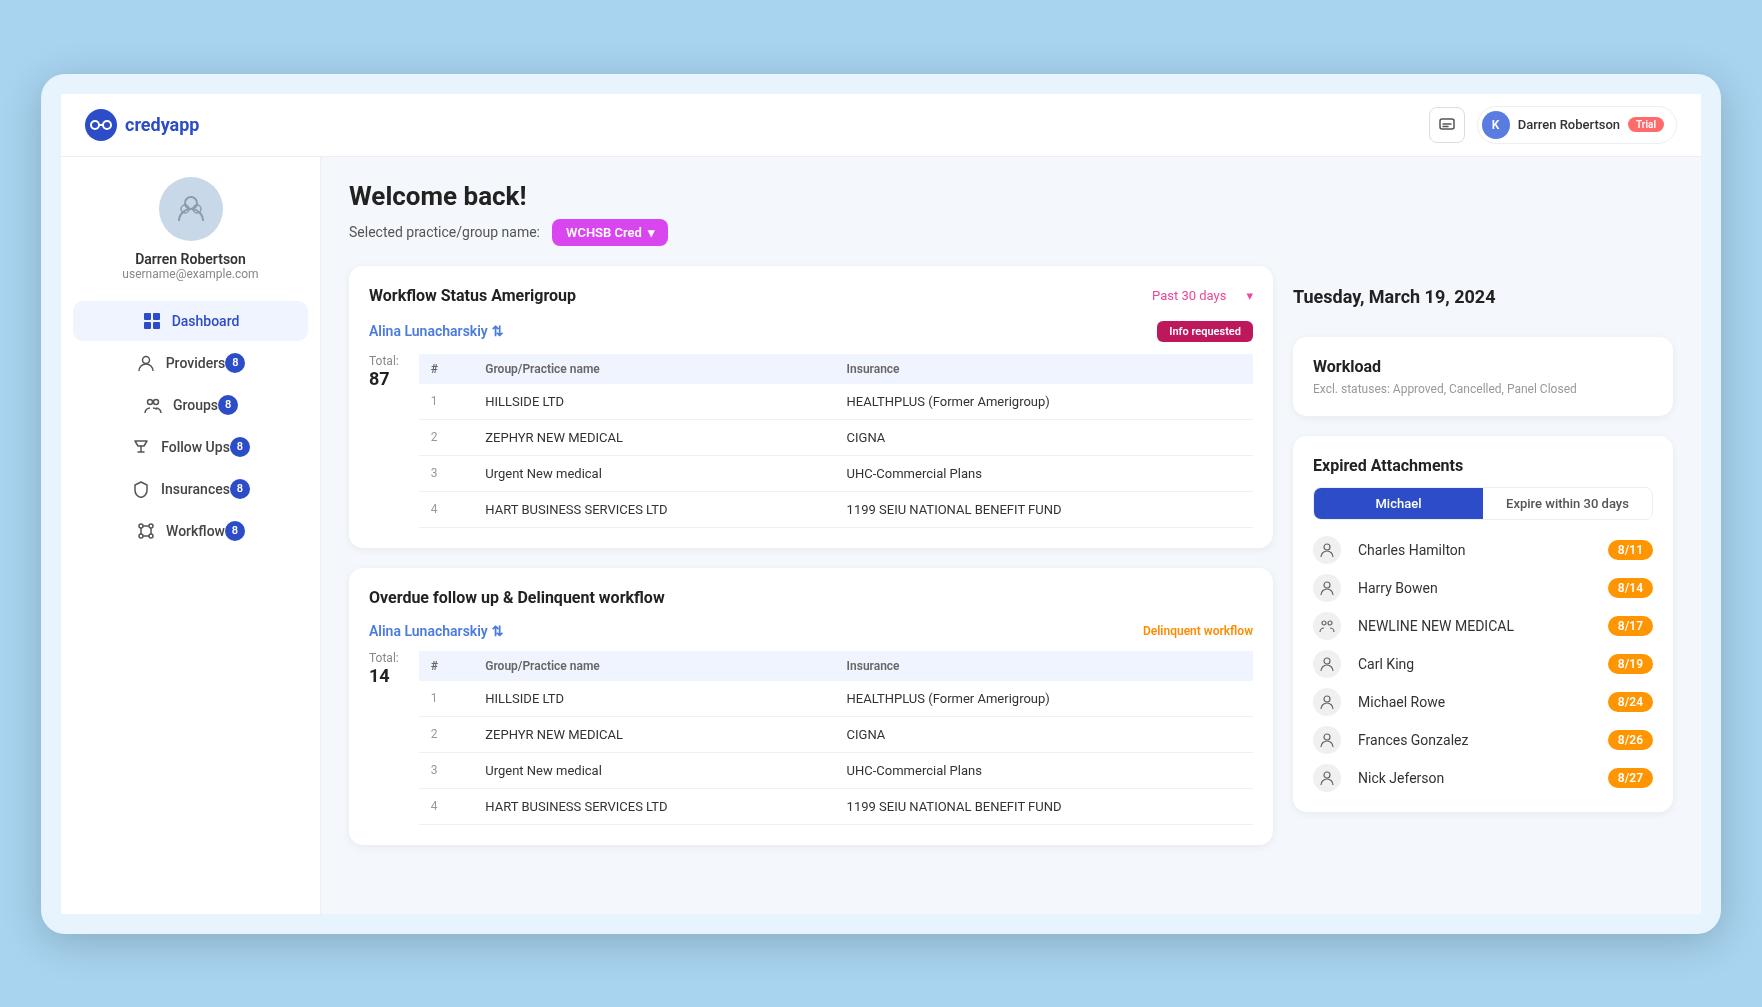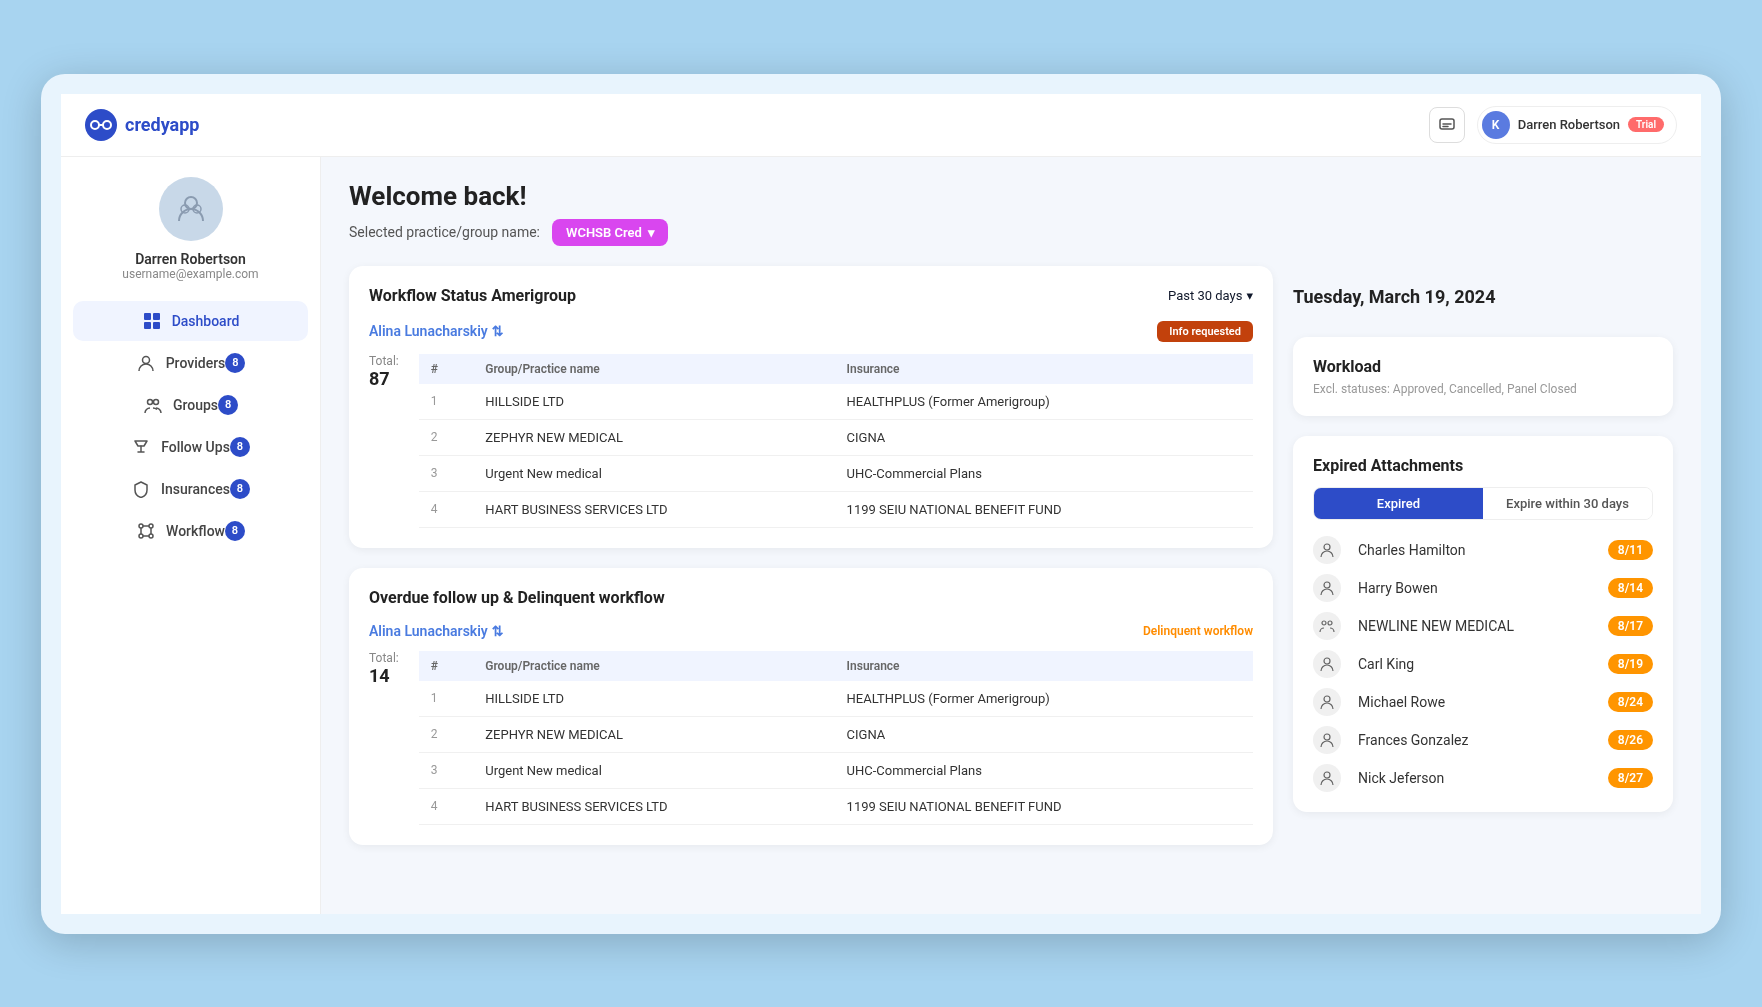--- a/index.html
+++ b/index.html
@@ -240,43 +240,43 @@
       margin-bottom: 16px;
     }
     .card-title {
       font-size: 16px;
       font-weight: 700;
       color: #222;
     }
     .period-selector {
       display: flex;
       align-items: center;
-      gap: 4px;
+      gap: 20px;
       font-size: 13px;
-      color: #0f172a;
+      color: #ec4899;
       cursor: pointer;
     }
     
     .provider-row {
       display: flex;
       align-items: center;
       justify-content: space-between;
       margin-bottom: 12px;
     }
     .provider-name-link {
       color: #4a7be0;
       font-size: 14px;
       font-weight: 600;
       display: flex;
       align-items: center;
       gap: 4px;
       cursor: pointer;
     }
     .info-badge {
-      background: #c2410c;
+      background: #be185d;
       color: white;
       font-size: 11px;
       font-weight: 600;
       padding: 4px 12px;
       border-radius: 6px;
     }
     .delinquent-badge {
       color: #ff8c00;
       font-size: 12px;
       font-weight: 600;
@@ -686,21 +686,21 @@
           <div class="date-display">Tuesday, March 19, 2024</div>
 
           <div class="workload-card">
             <div class="workload-title">Workload</div>
             <div class="workload-sub">Excl. statuses: Approved, Cancelled, Panel Closed</div>
           </div>
 
           <div class="expired-card">
             <div class="expired-title">Expired Attachments</div>
             <div class="tab-row">
-              <div class="tab-btn active">Expired</div>
+              <div class="tab-btn active">Michael</div>
               <div class="tab-btn">Expire within 30 days</div>
             </div>
             <div class="expired-list" id="expired-list">
             <div class="expired-item">
     <div class="expired-person">
       <div class="person-icon">
         <svg width="16" height="16" viewBox="0 0 16 16" fill="none">
                         <circle cx="8" cy="5" r="3" stroke="#666" stroke-width="1.2"></circle>
                         <path d="M2 15c0-3.314 2.686-6 6-6s6 2.686 6 6" stroke="#666" stroke-width="1.2"></path>
                       </svg>

